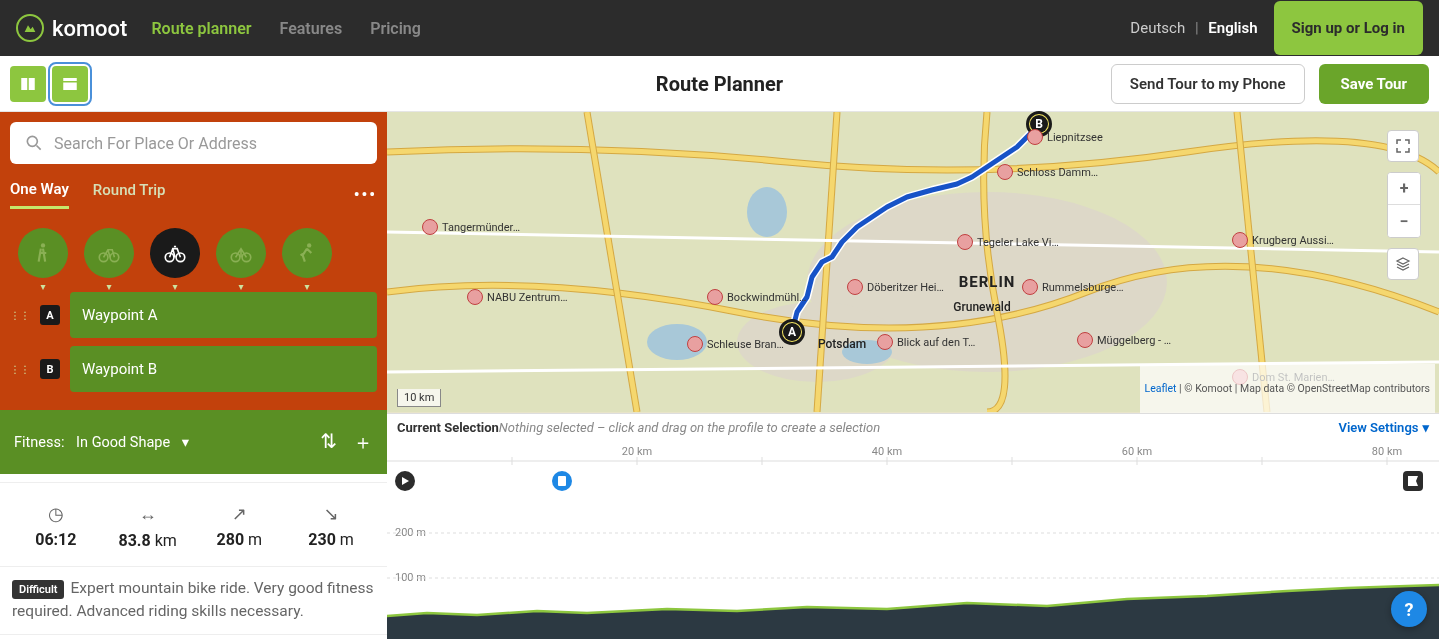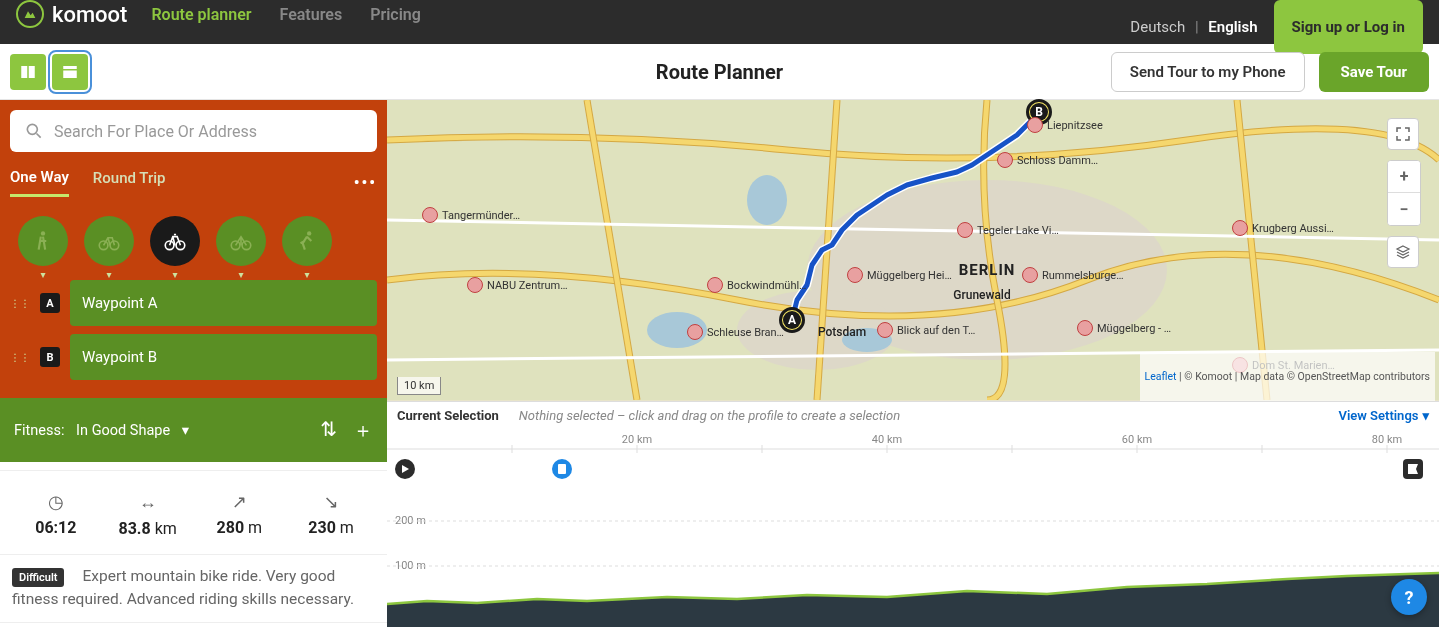--- a/index.html
+++ b/index.html
@@ -1,17 +1,17 @@
 <!DOCTYPE html>
 <html><head>
 <meta charset="utf-8">
 <style>
 *{box-sizing:border-box;margin:0;padding:0;font-family:-apple-system,BlinkMacSystemFont,"Segoe UI",Roboto,sans-serif}
 body{width:1439px;height:639px;overflow:hidden;background:#fff}
-.topbar{height:44px;background:#2c2c2c;display:flex;align-items:flex-start;padding:0 16px;justify-content:space-between}
+.topbar{height:56px;background:#2c2c2c;display:flex;align-items:center;padding:0 16px;justify-content:space-between}
 .topbar-left{display:flex;align-items:center;gap:24px}
 .logo{display:flex;align-items:center;gap:8px;color:#fff;font-size:22px;font-weight:500}
 .logo-circle{width:28px;height:28px;border:2px solid #8dc63f;border-radius:50%;display:flex;align-items:center;justify-content:center}
 .logo-circle svg{width:16px;height:16px}
 .nav-links{display:flex;gap:28px}
 .nav-link{color:#888;font-size:16px;font-weight:600;text-decoration:none;cursor:pointer}
 .nav-link.active{color:#8dc63f}
 .topbar-right{display:flex;align-items:center;gap:16px}
 .lang{color:#ccc;font-size:15px}
 .lang .active{color:#fff;font-weight:600}
@@ -55,34 +55,34 @@
 .fitness-left{display:flex;align-items:center;gap:4px;cursor:pointer}
 .fitness-icons{display:flex;gap:16px;color:#fff}
 .fitness-icons span{cursor:pointer;font-size:20px}
 .stats-panel{background:#fff;flex:1;overflow-y:auto}
 .stats-row{display:flex;padding:20px 10px 16px;text-align:center;border-top:1px solid #eee;margin-top:8px}
 .stat{flex:1}
 .stat-icon{color:#666;font-size:18px;margin-bottom:6px}
 .stat-val{font-size:16px;color:#222}
 .stat-val b{font-weight:700}
 .desc-row{padding:10px 12px;border-top:1px solid #eee;font-size:15.5px;color:#666;line-height:1.5}
-.badge{background:#333;color:#fff;font-size:11px;padding:3px 7px;border-radius:3px;font-weight:600;margin-right:18px}
+.badge{background:#333;color:#fff;font-size:11px;padding:3px 7px;border-radius:3px;font-weight:600;margin-right:6px}
 .extra{padding:16px 12px;font-size:14px;font-weight:700;color:#999;letter-spacing:0.5px;border-top:1px solid #eee}
 .map-area{flex:1;position:relative;background:#e8e4c9}
 .map-bg{position:absolute;inset:0;overflow:hidden}
 .map-svg{width:100%;height:300px}
 .map-controls{position:absolute;top:18px;right:18px;display:flex;flex-direction:column;gap:10px}
 .mc-btn{width:32px;height:32px;background:#fff;border:1px solid #ccc;border-radius:4px;display:flex;align-items:center;justify-content:center;cursor:pointer;color:#666;font-size:16px;font-weight:700}
 .mc-group{background:#fff;border:1px solid #ccc;border-radius:4px;overflow:hidden}
 .mc-group .mc-btn{border:none;border-radius:0}
 .mc-group .mc-btn:first-child{border-bottom:1px solid #ddd}
 .scale{position:absolute;bottom:232px;left:10px;background:rgba(255,255,255,0.7);padding:2px 6px;font-size:11px;color:#333;border:1px solid #888;border-top:none}
 .attribution{position:absolute;bottom:226px;right:4px;font-size:10.5px;color:#555;background:rgba(255,255,255,0.7);padding:18px 5px}
 .attribution a{color:#06c;text-decoration:none}
-.profile-header{position:absolute;bottom:198px;left:0;right:0;height:28px;background:#fff;border-top:1px solid #ddd;display:flex;align-items:center;padding:0 10px;font-size:13px;gap:20px}
+.profile-header{position:absolute;bottom:198px;left:0;right:0;height:28px;background:#fff;border-top:1px solid #ddd;display:flex;align-items:center;padding:0 10px;font-size:13px;}
 .ph-label{font-weight:700;color:#333}
 .ph-hint{color:#888;font-style:italic}
 .ph-right{margin-left:auto;color:#06c;font-weight:600;cursor:pointer;display:flex;align-items:center;gap:4px}
 .profile{position:absolute;bottom:0;left:0;right:0;height:198px;background:#fff}
 .profile svg{width:100%;height:100%}
 .help-fab{position:absolute;bottom:12px;right:12px;width:36px;height:36px;border-radius:50%;background:#1e88e5;color:#fff;display:flex;align-items:center;justify-content:center;font-weight:700;font-size:18px;cursor:pointer;box-shadow:0 2px 6px rgba(0,0,0,0.3)}
 .map-marker{position:absolute;width:26px;height:26px;border-radius:50%;background:#f5e663;border:3px solid #1a1a1a;display:flex;align-items:center;justify-content:center;font-weight:700;font-size:13px;transform:translate(-50%,-50%)}
 .map-marker-inner{width:18px;height:18px;border-radius:50%;background:#1a1a1a;color:#fff;display:flex;align-items:center;justify-content:center;font-size:12px}
 .poi{position:absolute;display:flex;align-items:center;gap:4px;font-size:11px;color:#333;transform:translateY(-50%)}
 .poi-dot{width:16px;height:16px;border-radius:50%;background:#e8a0a0;border:1.5px solid #c04040;flex-shrink:0}
@@ -321,21 +321,21 @@
     <div class="poi" style="left:845px;top:128px">
         <span class="poi-dot"></span>
         <span>Krugberg Aussi…</span>
       </div>
     <div class="poi" style="left:845px;top:265px">
         <span class="poi-dot"></span>
         <span>Dom St. Marien…</span>
       </div>
     <div class="poi" style="left:460px;top:175px">
         <span class="poi-dot"></span>
-        <span>Müggelberg Hei…</span>
+        <span>Döberitzer Hei…</span>
       </div>
     <div class="poi" style="left:490px;top:230px">
         <span class="poi-dot"></span>
         <span>Blick auf den T…</span>
       </div>
     <div class="poi" style="left:320px;top:185px">
         <span class="poi-dot"></span>
         <span>Bockwindmühl…</span>
       </div>
     <div class="poi" style="left:300px;top:232px">

